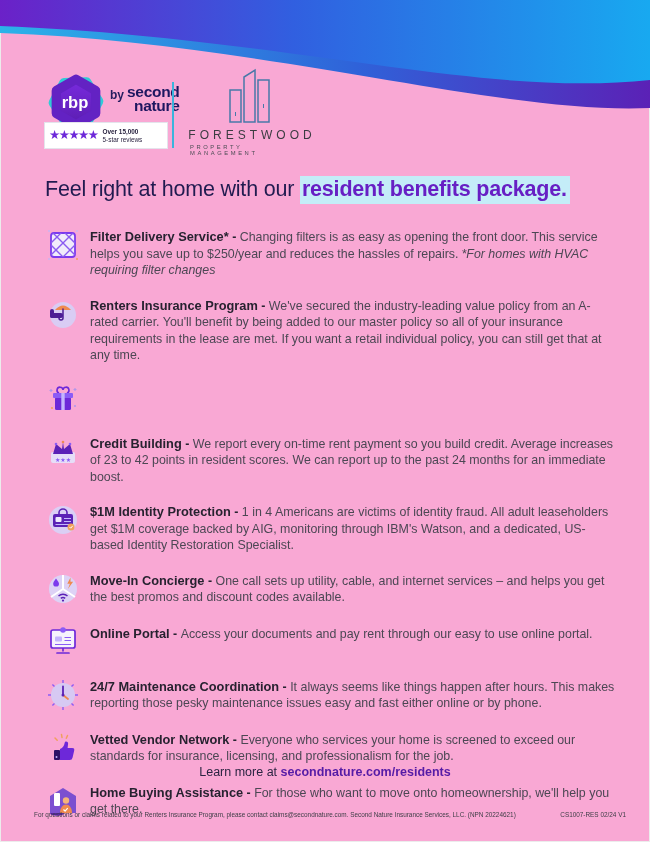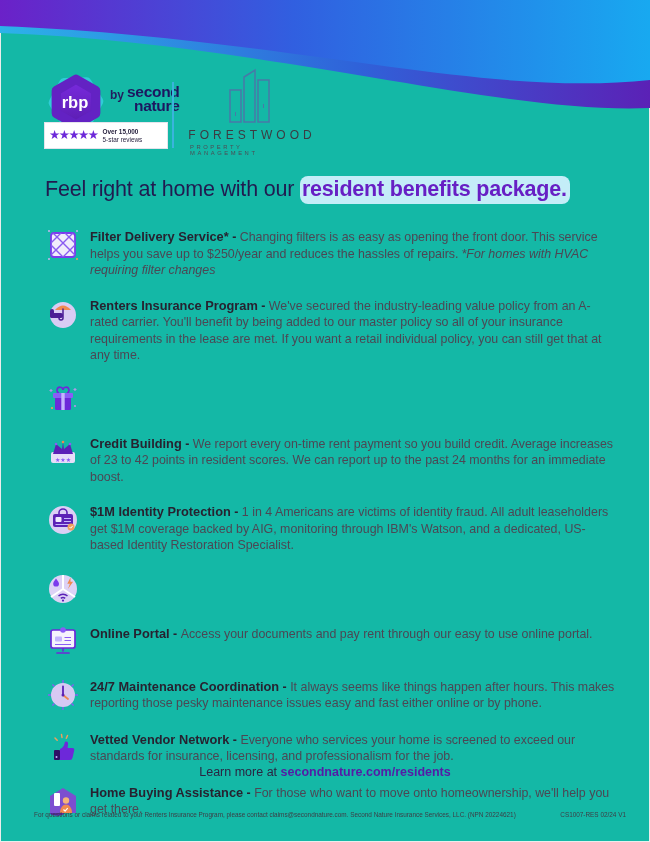--- a/index.html
+++ b/index.html
@@ -1,18 +1,18 @@
 <!DOCTYPE html>
 <html><head>
 <meta charset="utf-8">
 <style>
   * { margin:0; padding:0; box-sizing:border-box; }
   html,body { background:#fff; }
   body { font-family:"Liberation Sans", sans-serif; }
-  .page { position:relative; width:650px; height:842px; background:#14b8a6; overflow:hidden; margin:0 auto; box-shadow:0 0 0 1px #ececec inset; }
+  .page { position:relative; width:650px; height:842px; background:#f9a8d4; overflow:hidden; margin:0 auto; box-shadow:0 0 0 1px #ececec inset; }
 
   
   .wave { position:absolute; top:0; left:0; width:650px; height:125px; display:block; }
 
   
   .rbp-logo { position:absolute; left:44px; top:70px; width:64px; height:64px; }
   .byline { position:absolute; left:110px; top:85px; display:flex; gap:3px; }
   .by-label { font-size:12px; color:#241c5e; margin-top:3px; font-weight:600;text-align:center; }
   .brand-stack { font-weight:700; color:#1d1660; font-size:15.5px; line-height:0.88; letter-spacing:-0.3px; }
   .brand-stack .l2 { margin-left:7px; }
@@ -24,21 +24,21 @@
 
   .logo-divider { position:absolute; left:172px; top:82px; width:1.6px; height:66px; background:#3ab4dc; }
 
   .forestwood { position:absolute; left:188px; top:64px; width:124px; display:flex; flex-direction:column; align-items:center; }
   .fw-building { display:block; margin-bottom:2px; }
   .fw-name { font-size:12px; letter-spacing:4px; color:#3c3c42; font-weight:500; margin-left:4px; }
   .fw-sub { font-size:5.8px; letter-spacing:2.6px; color:#4c4c54; margin-top:2px; margin-left:2px; }
 
   
   .title { position:absolute; top:177px; left:45px; width:575px; font-size:21.5px; font-weight:500; color:#211b50; letter-spacing:-0.2px; }
-  .title .hl { font-weight:800; color:#671fc4; background:#c4edf8; padding:1px 3px 3px 2px; border-radius:8px; }
+  .title .hl { font-weight:800; color:#671fc4; background:#c4edf8; padding:1px 3px 3px 2px; border-radius:0; }
 
   
   .benefits { position:absolute; top:227px; left:45px; width:570px; }
   .benefit { display:flex; gap:9px; margin-bottom:17px; align-items:flex-start; }
   .b-icon { flex:0 0 36px; width:36px; height:36px; display:flex; align-items:center; justify-content:center; }
   .b-text { font-size:12.4px; line-height:1.33; color:#4c4754; padding-top:1px; }
   .b-name { font-weight:700; color:#272230; font-size:12.8px; }
   .b-dash { font-weight:700; color:#272230; white-space:pre; }
   .b-note { font-style:italic; margin-left:3px; }
 
@@ -200,20 +200,21 @@
       <span class="b-icon">
         <svg width="34" height="34" viewBox="0 0 34 34">
         <circle cx="17" cy="17" r="14" fill="#ddd2f6"></circle>
         <path d="M17 17 V3 M17 17 L5 25 M17 17 L29 25" stroke="#ffffff" stroke-width="2"></path>
         <path d="M10 6.5 c-1.8 2.8 -2.8 3.8 -2.8 5.2 a2.9 2.9 0 0 0 5.8 0 C13 10.3 11.8 9.3 10 6.5 Z" fill="#7c3aed"></path>
         <path d="M24.5 5.5 l-3.2 6.2 h2.6 l-2 5.2 5.2 -7.2 h-2.6 z" fill="#ef8a4f"></path>
         <path d="M12.5 24 a6.5 6.5 0 0 1 9 0 M14.8 26.4 a3.4 3.4 0 0 1 4.4 0" stroke="#5b21b6" stroke-width="1.4" fill="none"></path>
         <circle cx="17" cy="28.6" r="1.1" fill="#5b21b6"></circle>
           </svg>
       </span>
+      <span class="b-text"><span class="b-name">Move-In Concierge</span><span class="b-dash"> - </span><span>One call sets up utility, cable, and internet services – and helps you get the best promos and discount codes available.</span></span>
     </div>
 
     <div class="benefit">
       <span class="b-icon">
         <svg width="34" height="34" viewBox="0 0 34 34">
         <rect x="5" y="5" width="24" height="18" rx="2" fill="#f6f3fc" stroke="#6d28d9" stroke-width="1.7"></rect>
         <circle cx="17" cy="5" r="2.8" fill="#8b5cf6"></circle>
         <rect x="9" y="11.5" width="7" height="5" rx="1" fill="#c4b5fd"></rect>
         <path d="M18.5 12.5 h6.5 M18.5 15.5 h6.5 M9 19.5 h16" stroke="#8b5cf6" stroke-width="1.2"></path>
         <path d="M17 23 v3.5" stroke="#6d28d9" stroke-width="1.7"></path>

